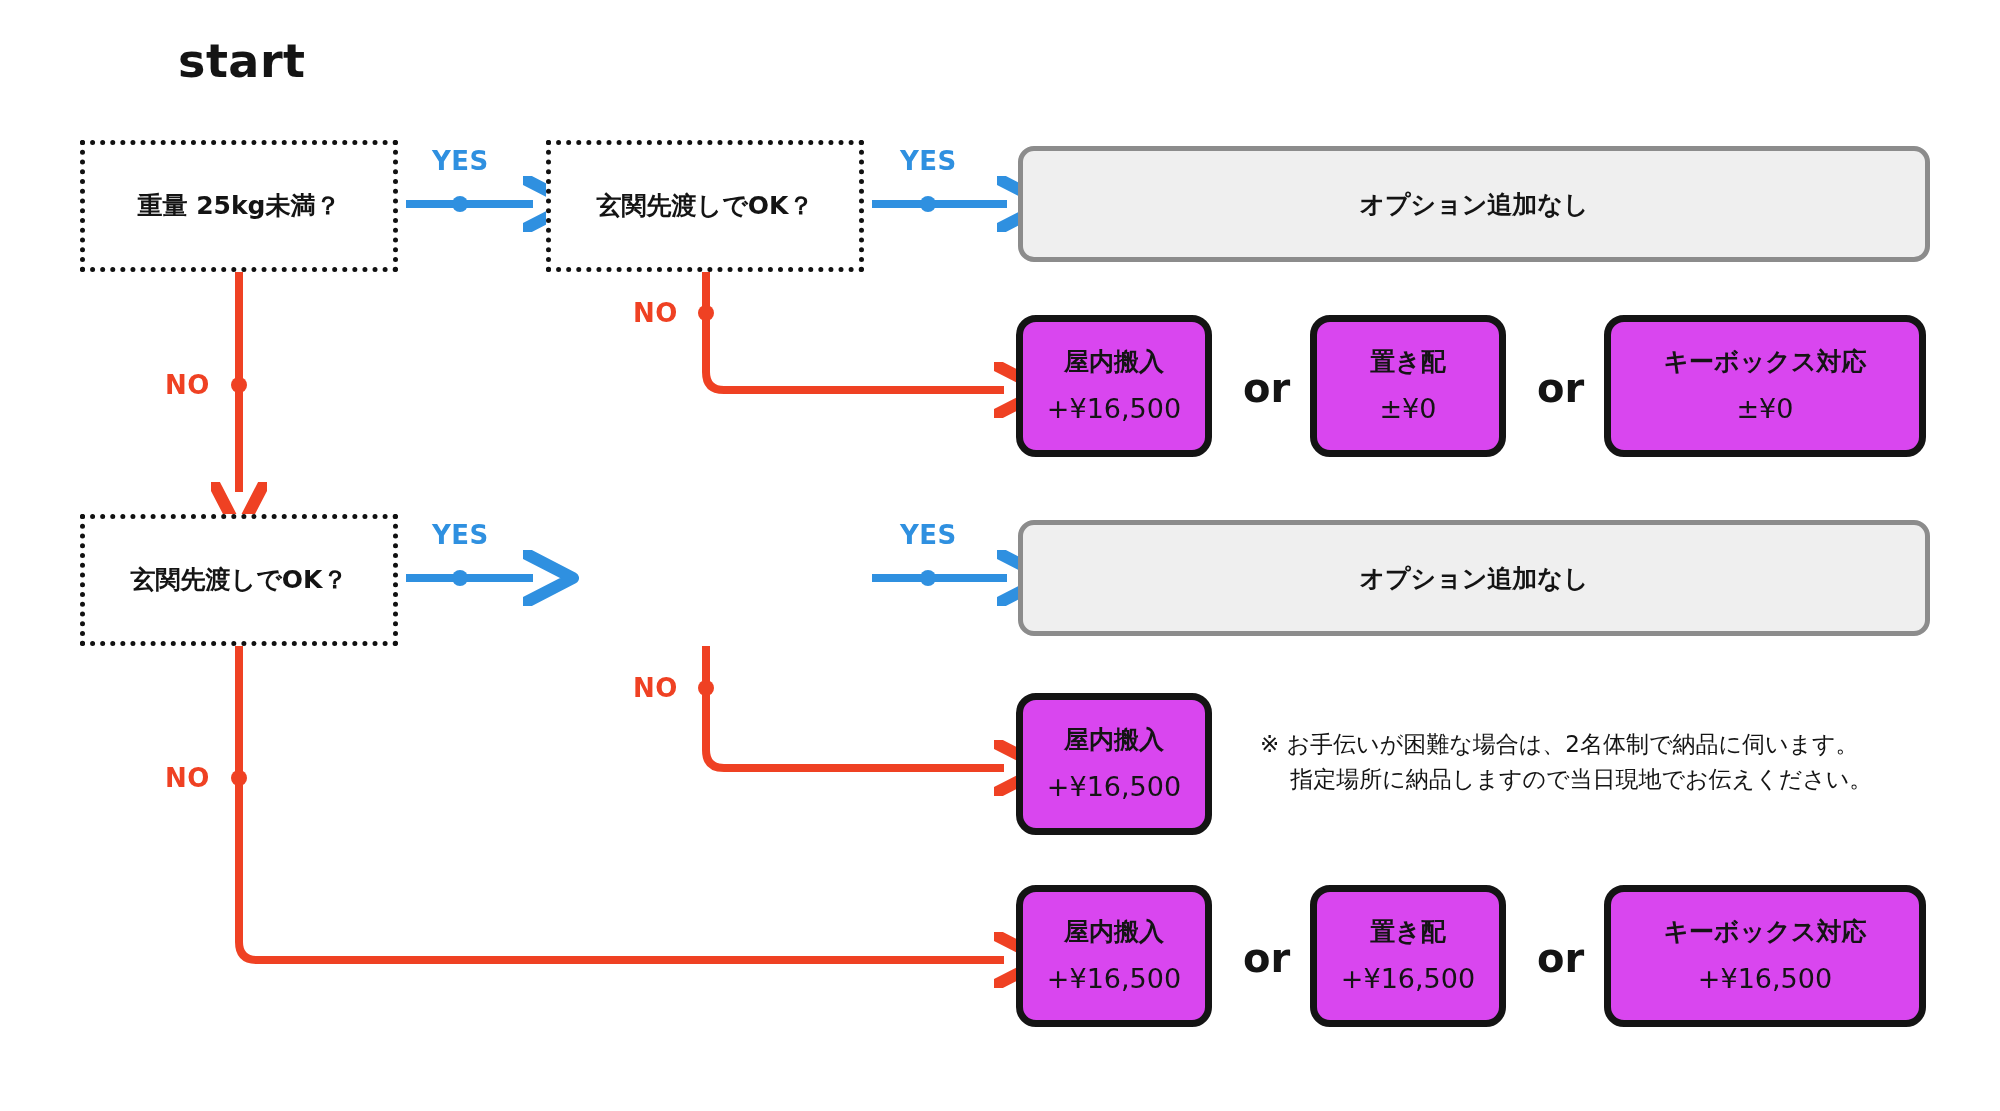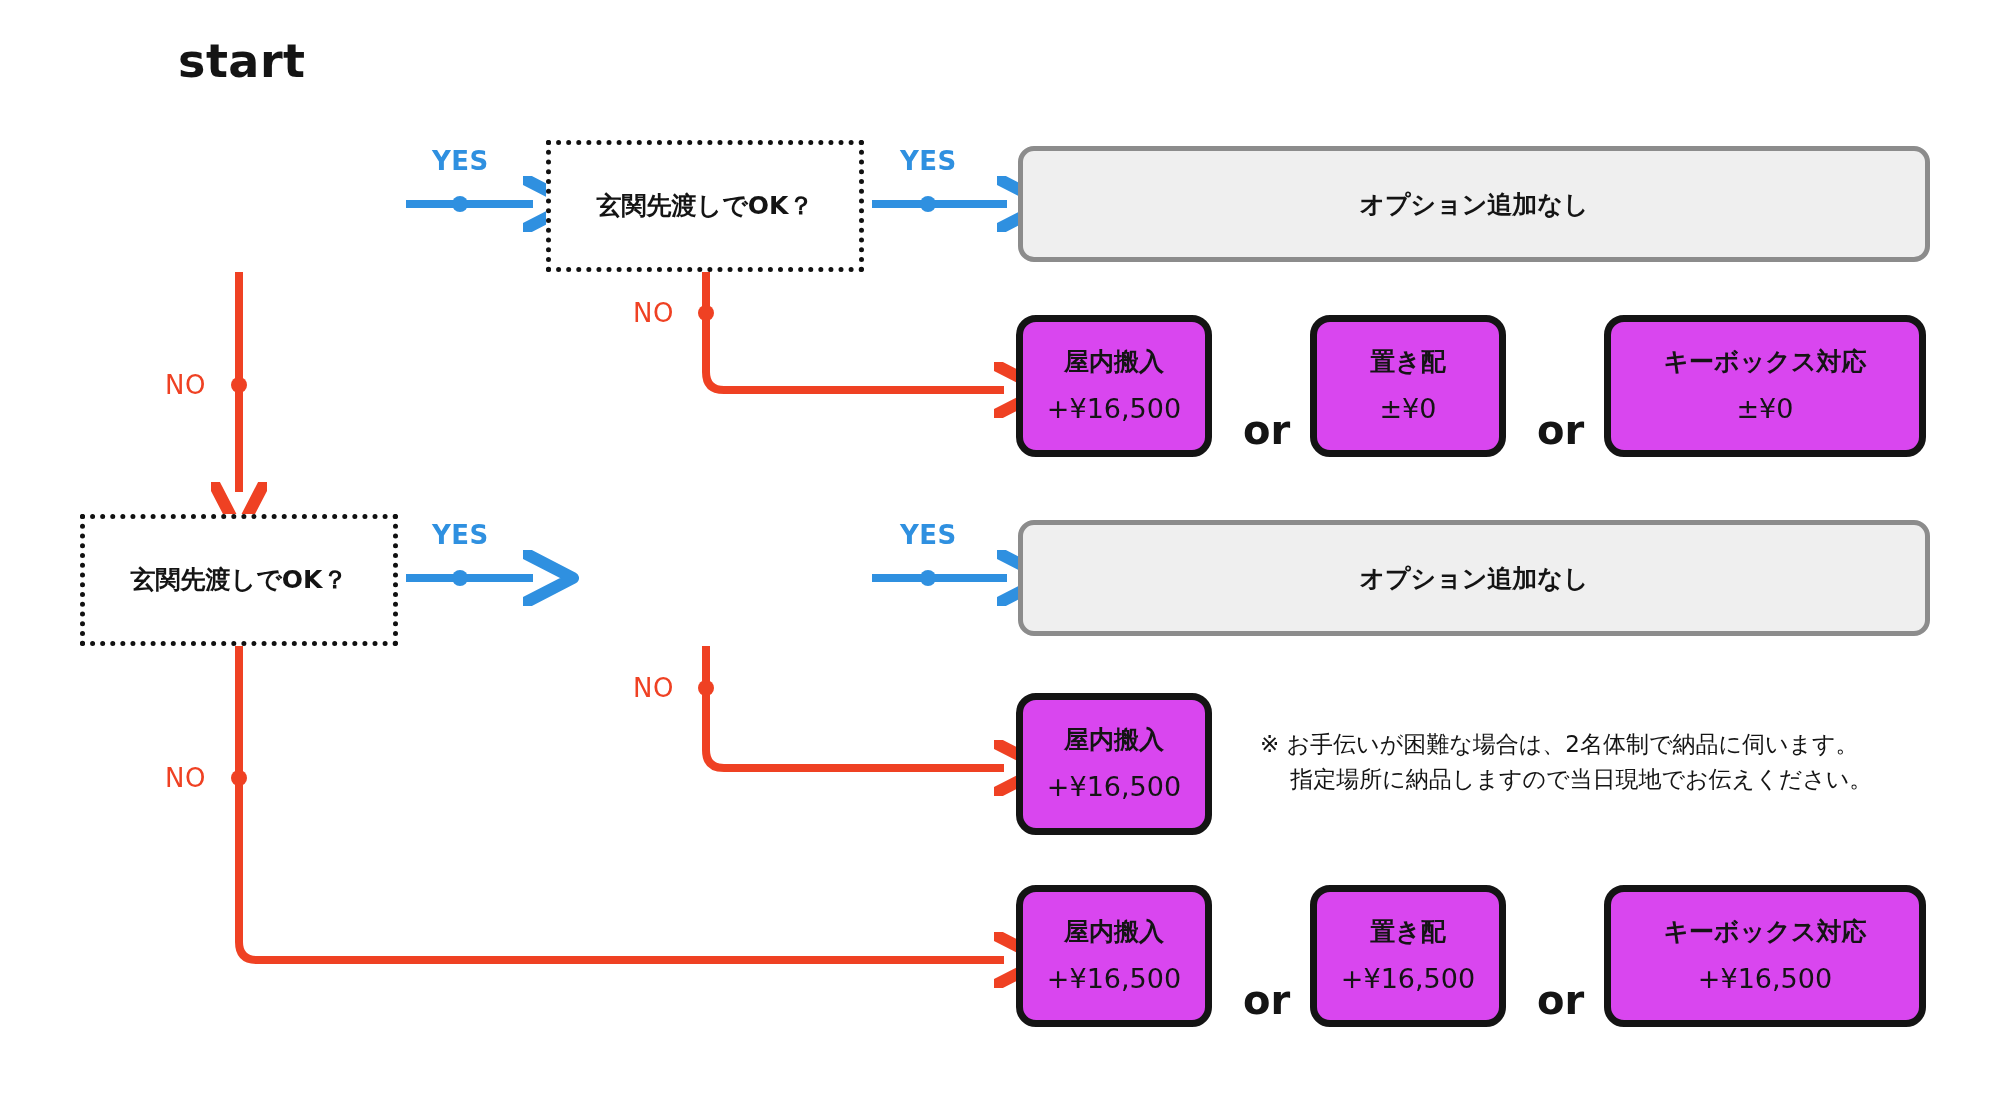--- a/index.html
+++ b/index.html
@@ -95,33 +95,32 @@
     color: #141414;
     white-space: nowrap;
   }
 
   
   .or-text {
     font-weight: 800;
     font-size: 40px;
     color: #141414;
     line-height: 1;
-    margin-top: 42px;
   }
 
   
   .lbl-yes {
     font-weight: 800;
     font-size: 26px;
     color: #2f90e0;
     line-height: 1;
     letter-spacing: 0.5px;
   }
   .lbl-no {
-    font-weight: 400;
+    font-weight: 700;
     font-size: 26px;
     color: #ef4123;
     line-height: 1;
     letter-spacing: 0.5px;
   }
 
   
   .note {
     font-size: 23px;
     line-height: 1.5;
@@ -181,20 +180,23 @@
     </g>
 
     <g>
       <path d="M239,646 L239,942 Q239,960 257,960 L1004,960" fill="none" stroke="#ef4123" stroke-width="8" stroke-linecap="butt" stroke-linejoin="round" marker-end="url(#redhead)"></path>
       <circle cx="239" cy="778" r="8" fill="#ef4123"></circle>
     </g>
   </svg>
 
   <div class="abs start-title" style="left:168px; top:38px;margin-left:10px;">start</div>
 
+  <div class="abs decision" style="left:80px; top:140px; width:318px; height:132px;">
+    <span>重量 25kg未満？</span>
+  </div>
 
   <div class="abs lbl-yes" style="left:432px; top:148px;">YES</div>
 
   <div class="abs decision" style="left:546px; top:140px; width:318px; height:132px;">
     <span>玄関先渡しでOK？</span>
   </div>
 
   <div class="abs lbl-yes" style="left:900px; top:148px;">YES</div>
 
   <div class="abs result-gray" style="left:1018px; top:146px; width:912px; height:116px;">

